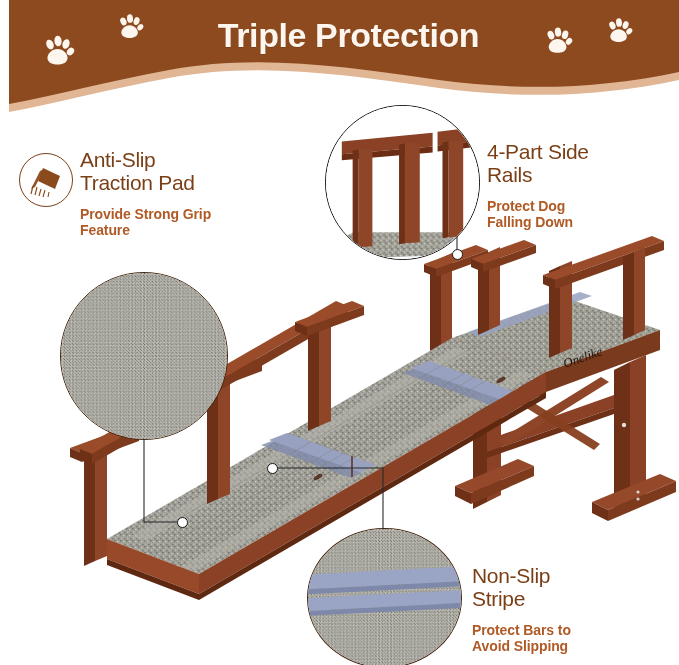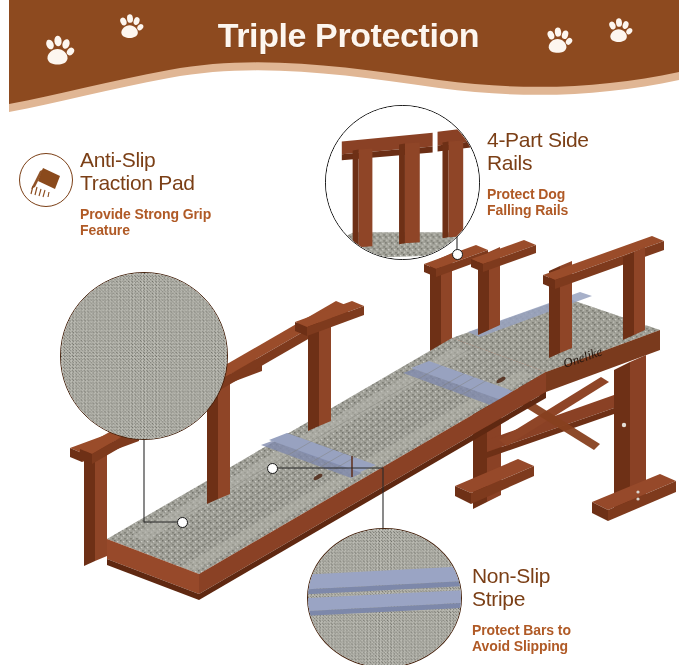--- a/index.html
+++ b/index.html
@@ -41,21 +41,21 @@
     color:#b05a26;
     font-weight:bold;
     font-size:14px;
     line-height:16px;
     letter-spacing:-0.1px;
     margin-top:12px;
     white-space:pre-line;
   }
 
   .blk-traction{left:80px;top:148px;width:180px;}
-  .blk-rails{left:487px;top:128px;width:175px;}
+  .blk-rails{left:487px;top:140px;width:175px;}
   .blk-stripe{left:472px;top:564px;width:200px;}
 
   
   .icon-circle{
     position:absolute;left:19px;top:153px;width:54px;height:54px;
     border:1.6px solid #7b3f16;border-radius:50%;
     box-sizing:border-box;
   }
   .icon-circle svg{position:absolute;left:7px;top:8px;}
 
@@ -359,21 +359,21 @@
     <div class="h-title">Anti-Slip
 Traction Pad</div>
     <div class="h-sub">Provide Strong Grip
 Feature</div>
   </div>
 
   <div class="block blk-rails">
     <div class="h-title">4-Part Side
 Rails</div>
     <div class="h-sub">Protect Dog
-Falling Rails</div>
+Falling Down</div>
   </div>
 
   <div class="block blk-stripe">
     <div class="h-title">Non-Slip
 Stripe</div>
     <div class="h-sub">Protect Bars to
 Avoid Slipping</div>
   </div>
 
 </div>

